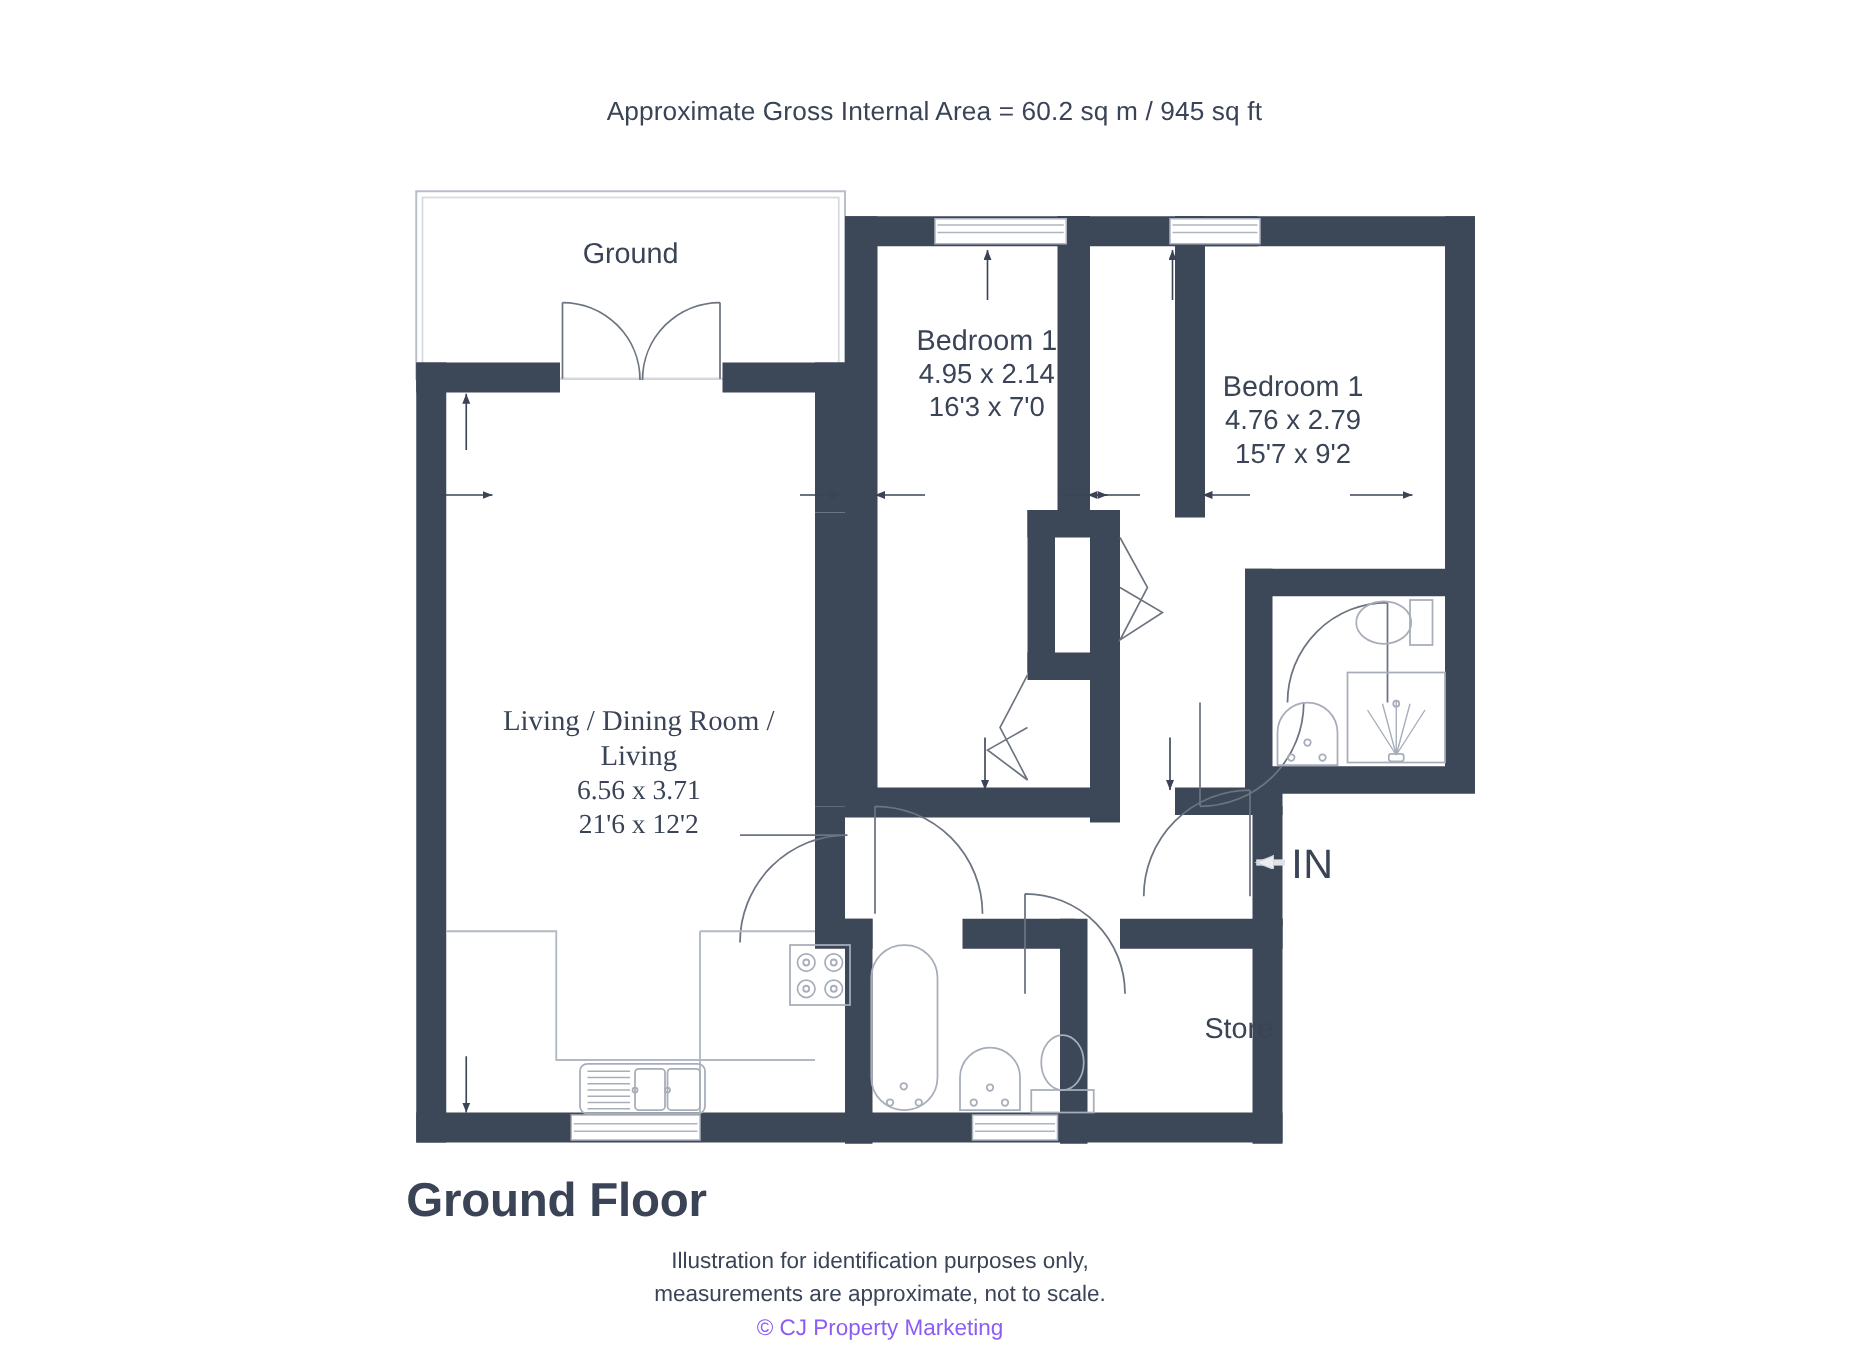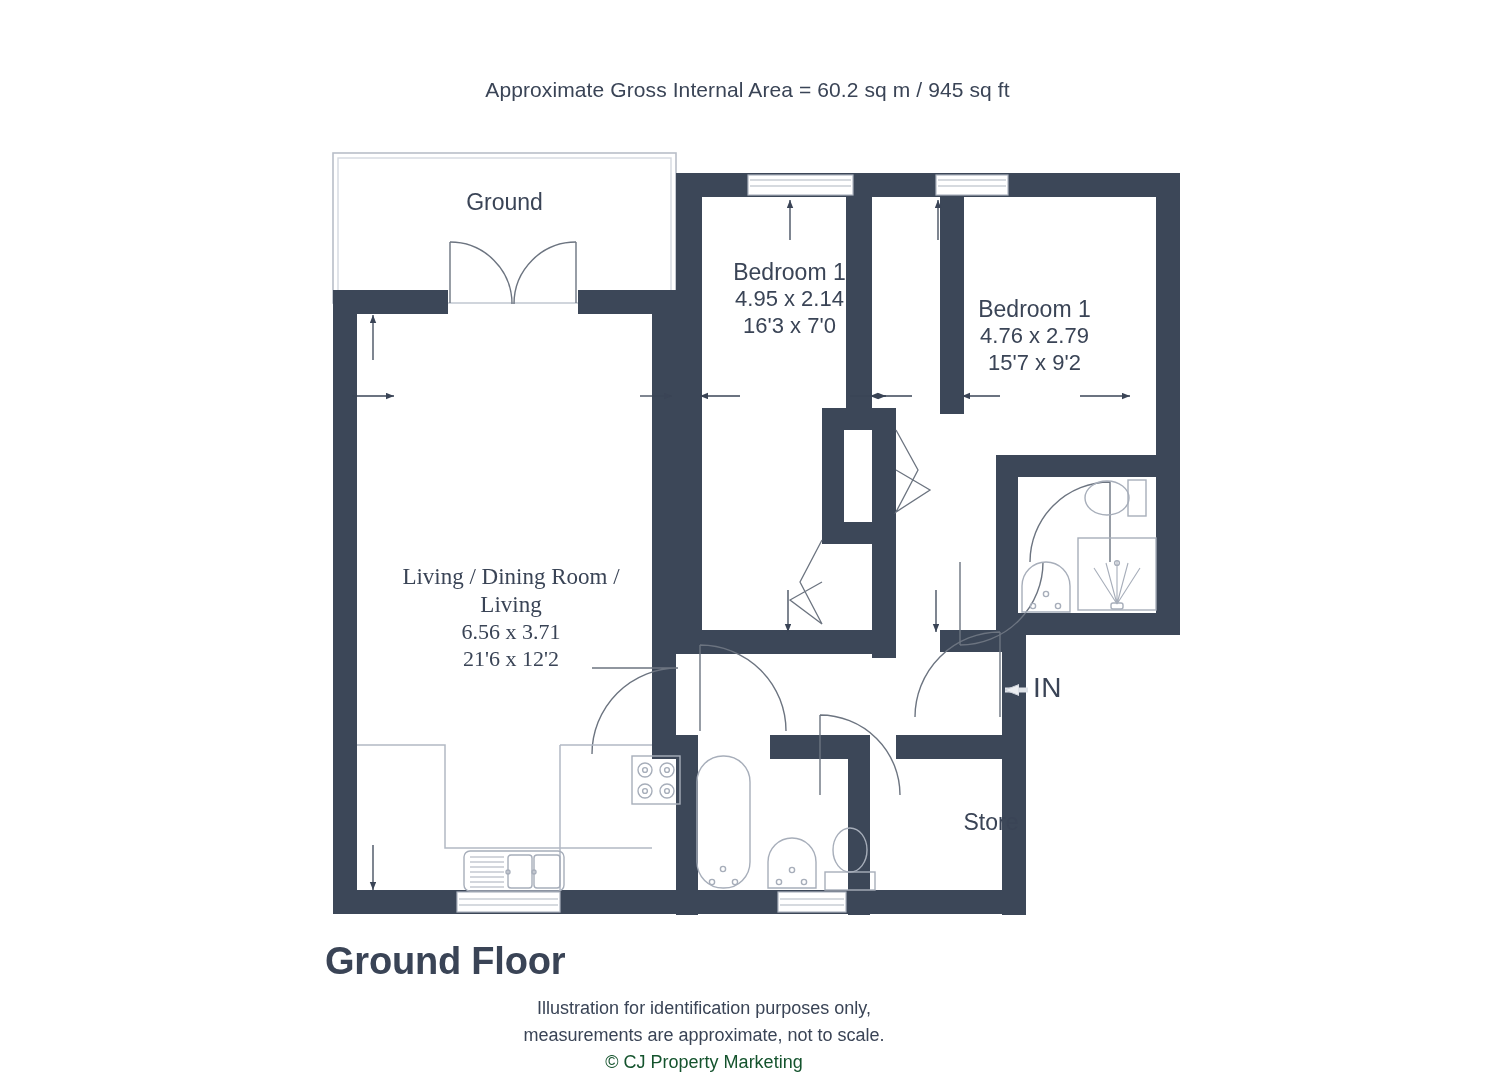--- a/index.html
+++ b/index.html
@@ -58,26 +58,26 @@
   .foot {
     position: absolute;
     left: 0;
     top: 995px;
     width: 1408px;
     text-align: center;
     font-size: 18px;
     color: #3a4456;
     line-height: 1.5;
   }
-  .foot .cr { color: #14532d; }
+  .foot .cr { color: #8b5cf6; }
   .in-label {
     position: absolute;
     left: 1033px;
     top: 672px;
-    font-size: 28px;
+    font-size: 33px;
     color: #3a4456;
     letter-spacing: 0.5px;
   }
 </style>
 </head>
 <body>
 
 <div id="floorplan-root">
 
   <div class="hdr">Approximate Gross Internal Area = 60.2 sq m / 945 sq ft</div>

